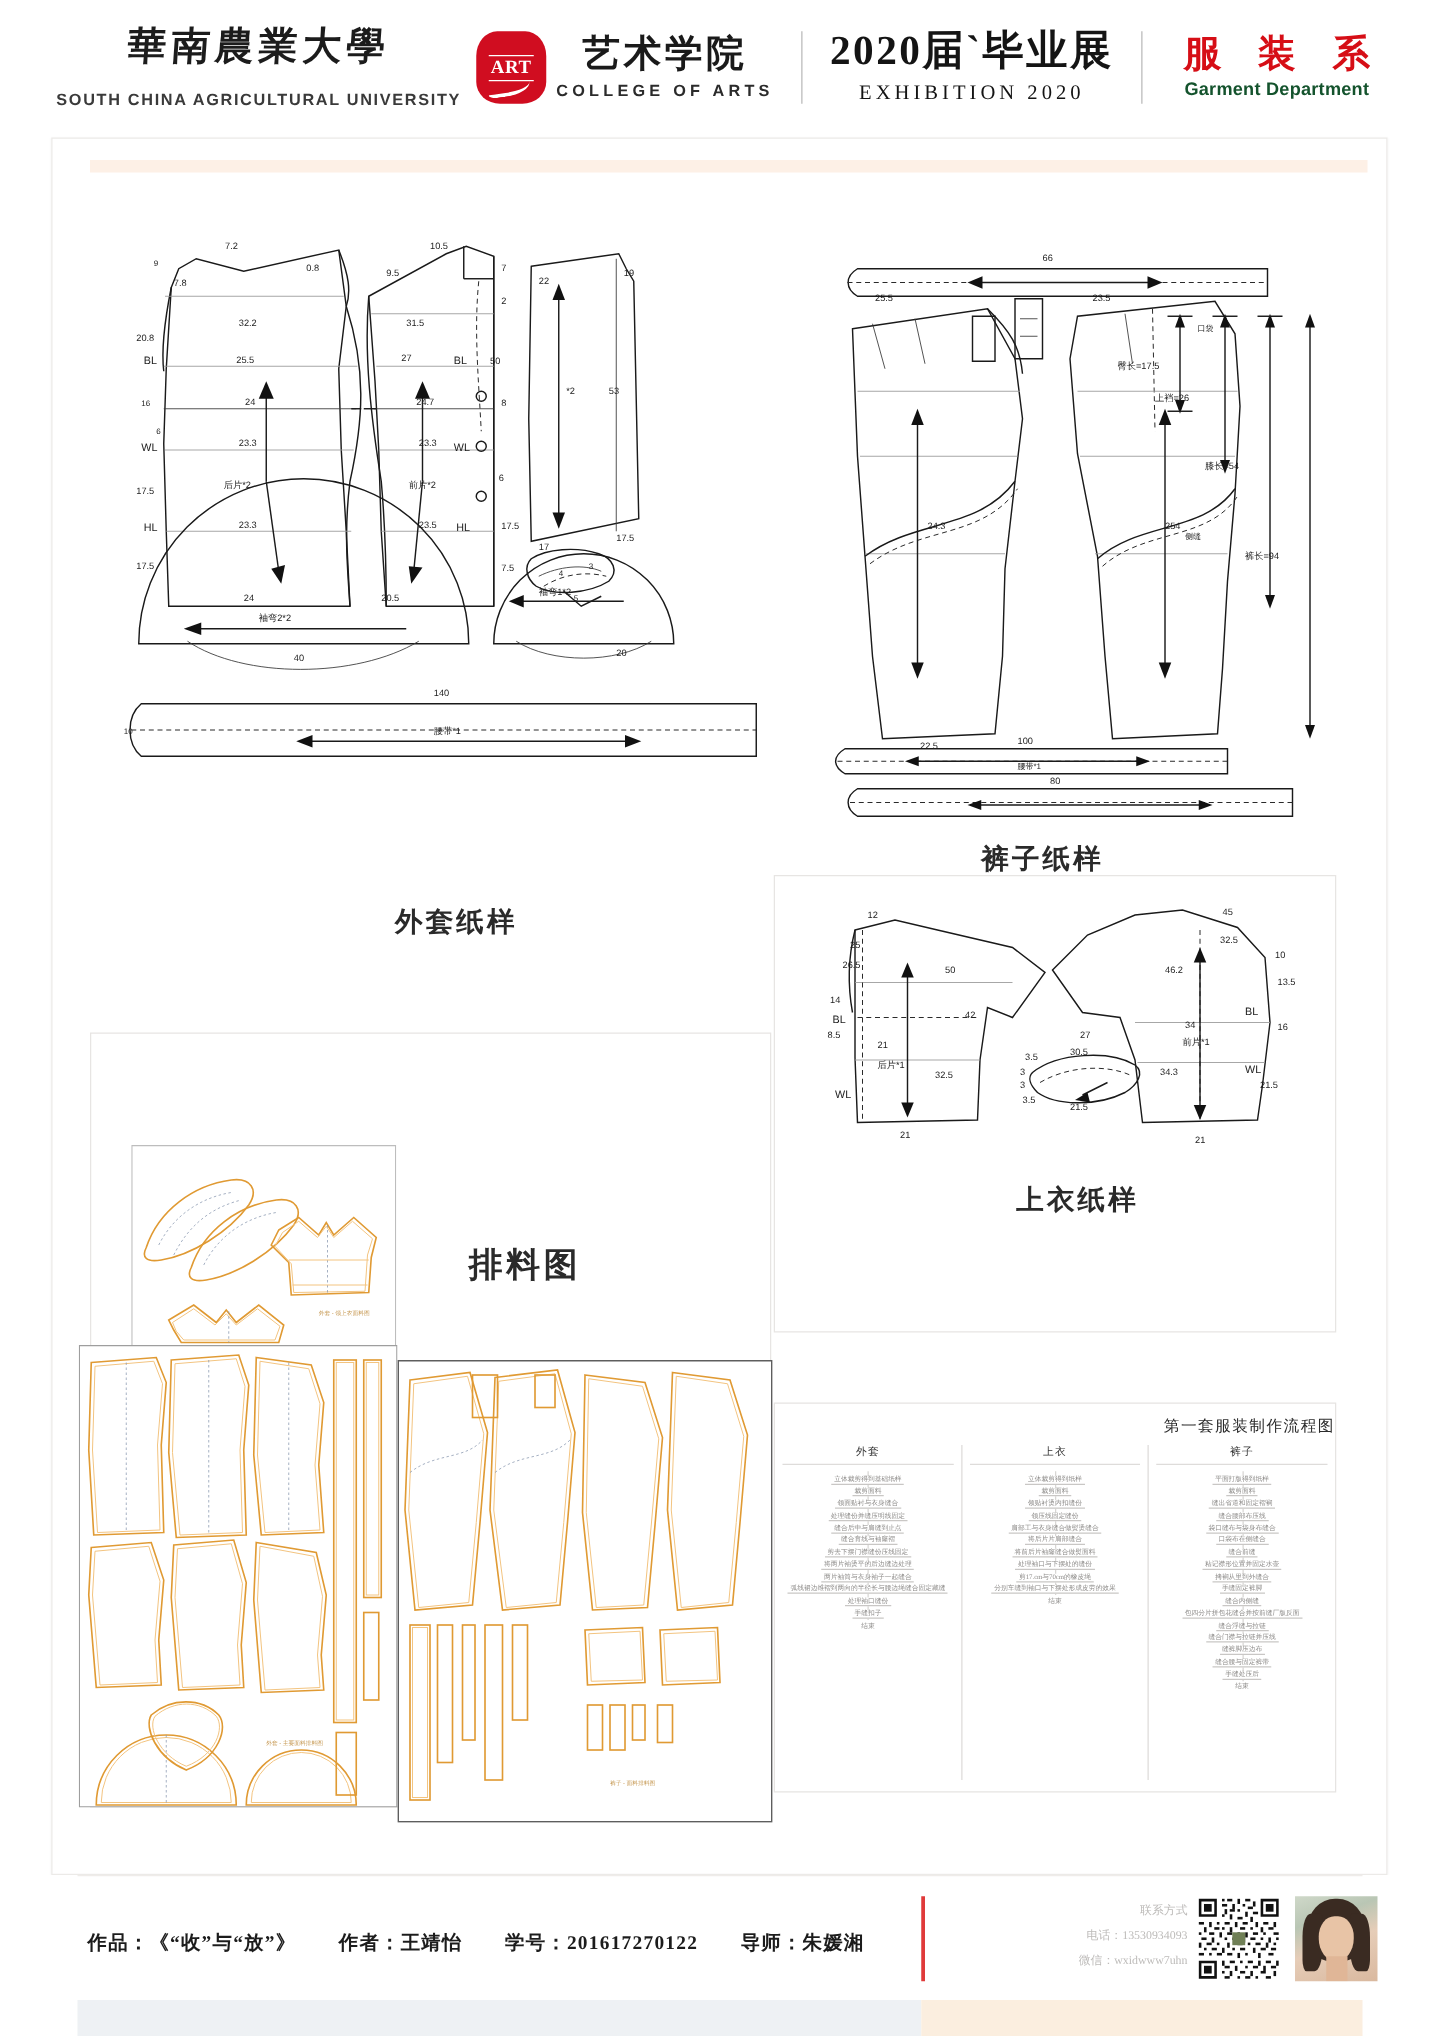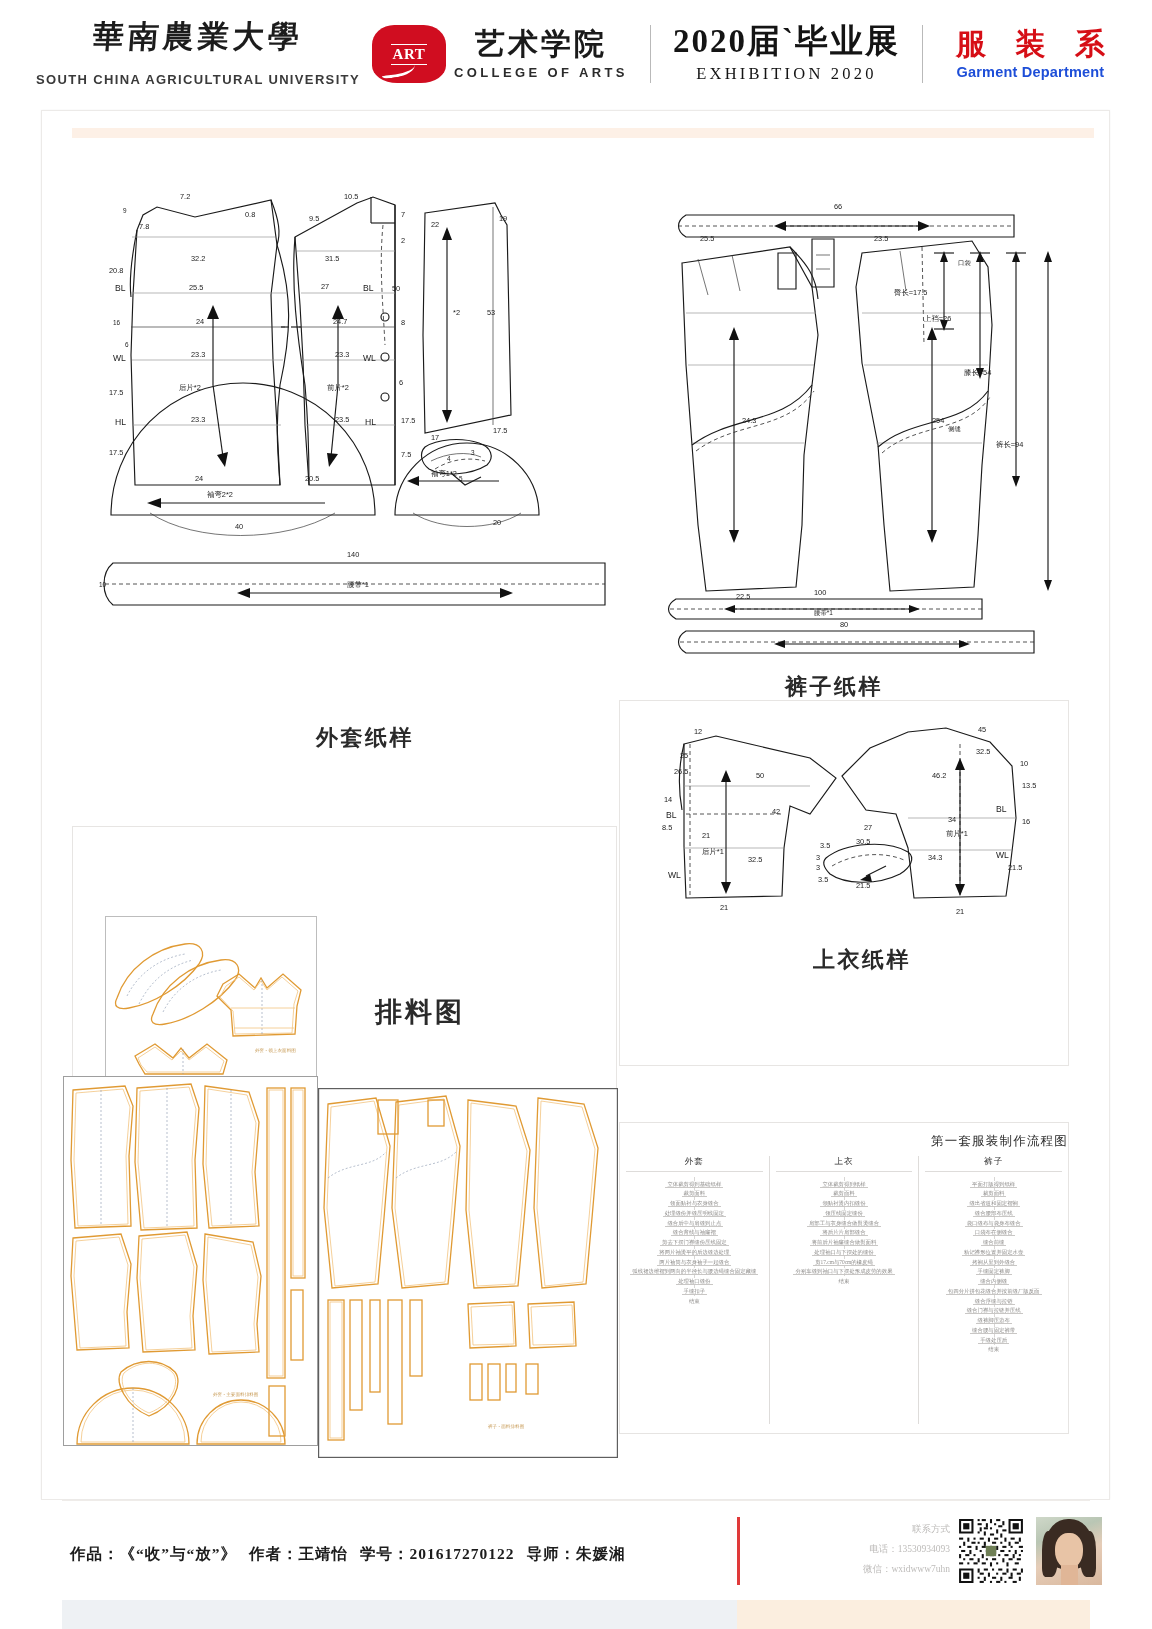--- a/index.html
+++ b/index.html
@@ -22,21 +22,21 @@
     font-family: "Liberation Serif", "DejaVu Serif", serif;
     font-size: 31px; font-weight: 700; color:#1c1c1c;
     letter-spacing: 4px; line-height: 1.05;
     transform: skewX(-4deg);
   }
   .univ-en {
     font-size: 13px; color:#3a3a3a; letter-spacing: 1.35px;
     margin-top: 19px; white-space: nowrap; font-weight:700;
   }
   .art-seal {
-    width: 74px; height: 58px; margin: 0 8px 0 12px;
+    width: 56px; height: 58px; margin: 0 8px 0 12px;
     background: #d00d20; position: relative; flex: none;
     border-radius: 30% 30% 34% 34%/34% 34% 30% 30%;
     display:flex; align-items:center; justify-content:center;
   }
   .art-seal::before{
     content:""; position:absolute; inset:-4px -3px;
     background:#d00d20; z-index:-1;
     clip-path: polygon(50% 0%,62% 7%,75% 2%,82% 14%,96% 16%,96% 30%,100% 44%,94% 56%,99% 70%,88% 79%,86% 93%,72% 94%,60% 100%,48% 94%,34% 99%,25% 88%,11% 87%,9% 73%,1% 62%,7% 49%,2% 35%,13% 26%,14% 12%,28% 11%,38% 3%);
   }
   .art-seal .txt { color:#fff; font-size:15px; font-weight:800; letter-spacing:0.5px;
@@ -55,21 +55,21 @@
   .exh-cn {
     font-family:"Liberation Serif", serif; font-size: 33px; font-weight:700;
     color:#141414; letter-spacing: 2px; line-height:1.05;
   }
   .exh-en { font-family:"Liberation Serif", serif; font-size: 16.5px; color:#141414;
     letter-spacing: 3.2px; margin-top:6px; }
   .dept-cn {
     font-family:"Liberation Serif", serif; font-size: 30px; font-weight:700;
     color:#d60e16; letter-spacing: 11px; line-height:1.05; text-indent:11px;text-align:center;
   }
-  .dept-en { font-size: 14.5px; color:#1d4ed8; margin-top:5px; letter-spacing:0.2px; font-weight:600;}
+  .dept-en { font-size: 14.5px; color:#14532d; margin-top:5px; letter-spacing:0.2px; font-weight:600;}
 
   
   .board {
     position:absolute; left:41px; top:110px; width:1069px; height:1390px;
     background:#fff; border:1px solid #eceae8;
     box-shadow: 0 0 2px rgba(0,0,0,.05);
   }
   .peach-strip { position:absolute; left:72px; top:128px; width:1022px; height:10px; background:#fdf0e6; }
 
   
@@ -128,21 +128,21 @@
     padding:1.5px 4px; z-index:2;
   }
   .flow-item span { background:#fff; padding:0 2px; border-bottom:1px solid #c9c7c5; }
   .flow-item.end span { border-bottom:none; }
 
   
   .footer { position:absolute; left:0; top:1500px; width:1152px; height:129px; background:#fff; }
   .foot-line { position:absolute; left:62px; top:0px; width:1028px; height:1px; background:#efece9; }
   .foot-main {
     position:absolute; left:70px; top:34px; width:920px; height:40px;
-    display:flex; align-items:center; gap:12px;
+    display:flex; align-items:center; gap:34px;
     font-family:"Liberation Serif","DejaVu Serif", serif;
     font-size:15.5px; color:#1c1c1c; font-weight:700; letter-spacing:1px;
   }
   .red-bar { position:absolute; left:737px; top:1517px; width:2.5px; height:68px; background:#e03a3a; }
   .contact {
     position:absolute; left:800px; top:1520px; width:150px;
     text-align:right; color:#bdbbb9;
     font-family:"Liberation Serif", serif; font-size:9.5px; line-height:2.1;
   }
   .qr { position:absolute; left:957px; top:1517px; width:68px; height:68px; }

